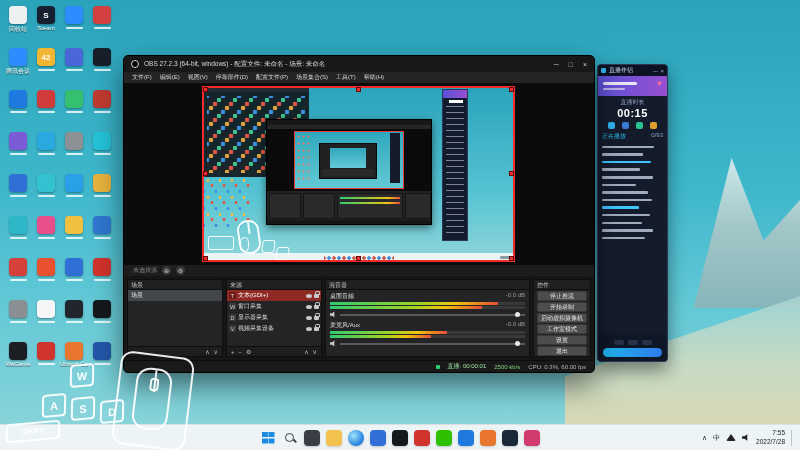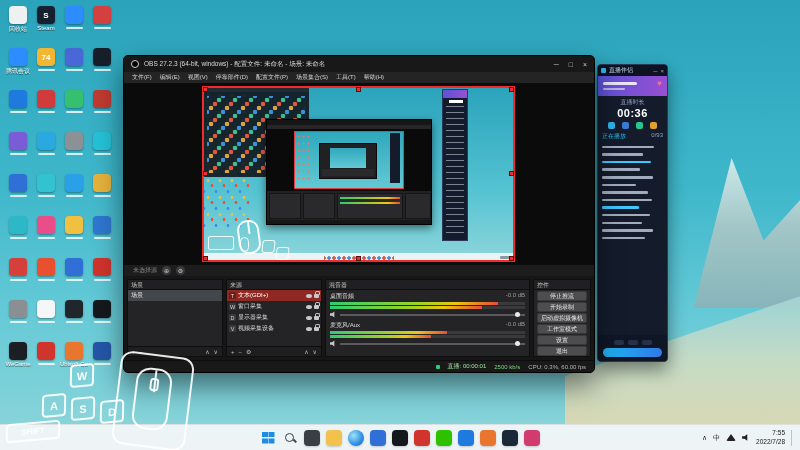--- a/index.html
+++ b/index.html
@@ -210,21 +210,21 @@
       </div>
       <div class="dicon">
         <div class="dicon-img" style="background: rgb(212, 63, 63);"></div>
         <div class="dicon-bar"></div>
       </div>
       <div class="dicon">
         <div class="dicon-img" style="background: rgb(45, 140, 255);"></div>
         <div class="dicon-label">腾讯会议</div>
       </div>
       <div class="dicon">
-        <div class="dicon-img" style="background: rgb(242, 182, 50);">74</div>
+        <div class="dicon-img" style="background: rgb(242, 182, 50);">42</div>
         <div class="dicon-bar"></div>
       </div>
       <div class="dicon">
         <div class="dicon-img" style="background: rgb(74, 103, 216);"></div>
         <div class="dicon-bar"></div>
       </div>
       <div class="dicon">
         <div class="dicon-img" style="background: rgb(23, 32, 42);"></div>
         <div class="dicon-bar"></div>
       </div>
@@ -349,21 +349,21 @@
       <span class="panel-btn">─</span>
       <span class="panel-btn">×</span>
     </div>
     <div class="panel-banner">
       <span class="pb-bar"></span>
       <span class="pb-bar2"></span>
       <span class="pb-heart">♥</span>
     </div>
     <div class="panel-timer">
       <div class="pt-label">直播时长</div>
-      <div class="pt-value">00:36</div>
+      <div class="pt-value">00:15</div>
     </div>
     <div class="panel-icons">
       <span class="pi pi1"></span>
       <span class="pi pi2"></span>
       <span class="pi pi3"></span>
       <span class="pi pi4"></span>
     </div>
     <div class="panel-sec">
       <span class="ps-left">正在播放</span>
       <span class="ps-right">0/93</span>

